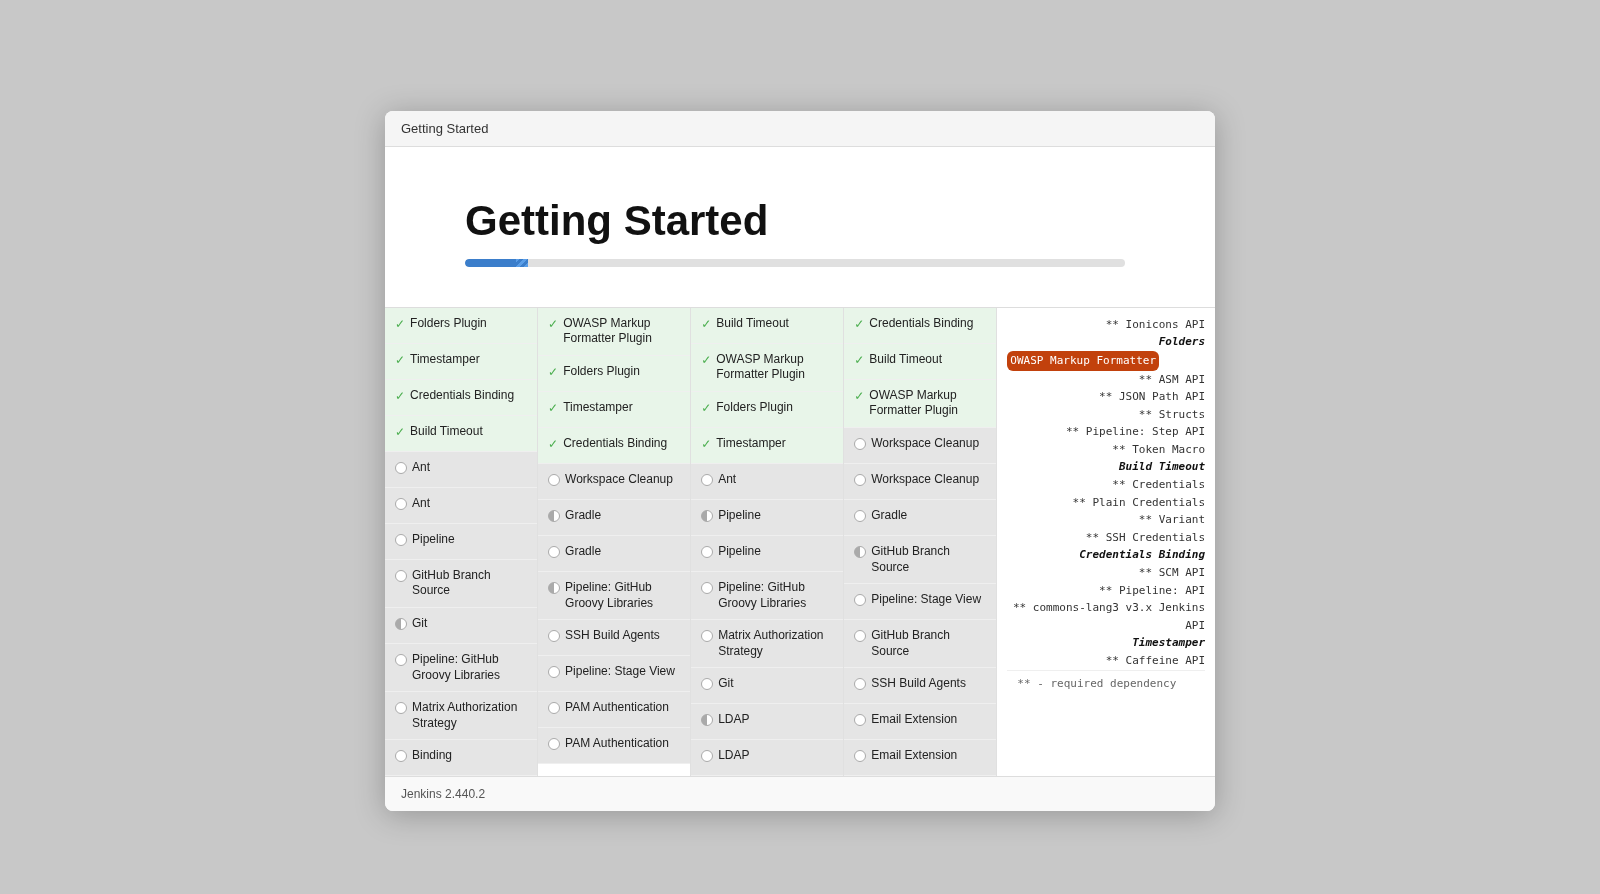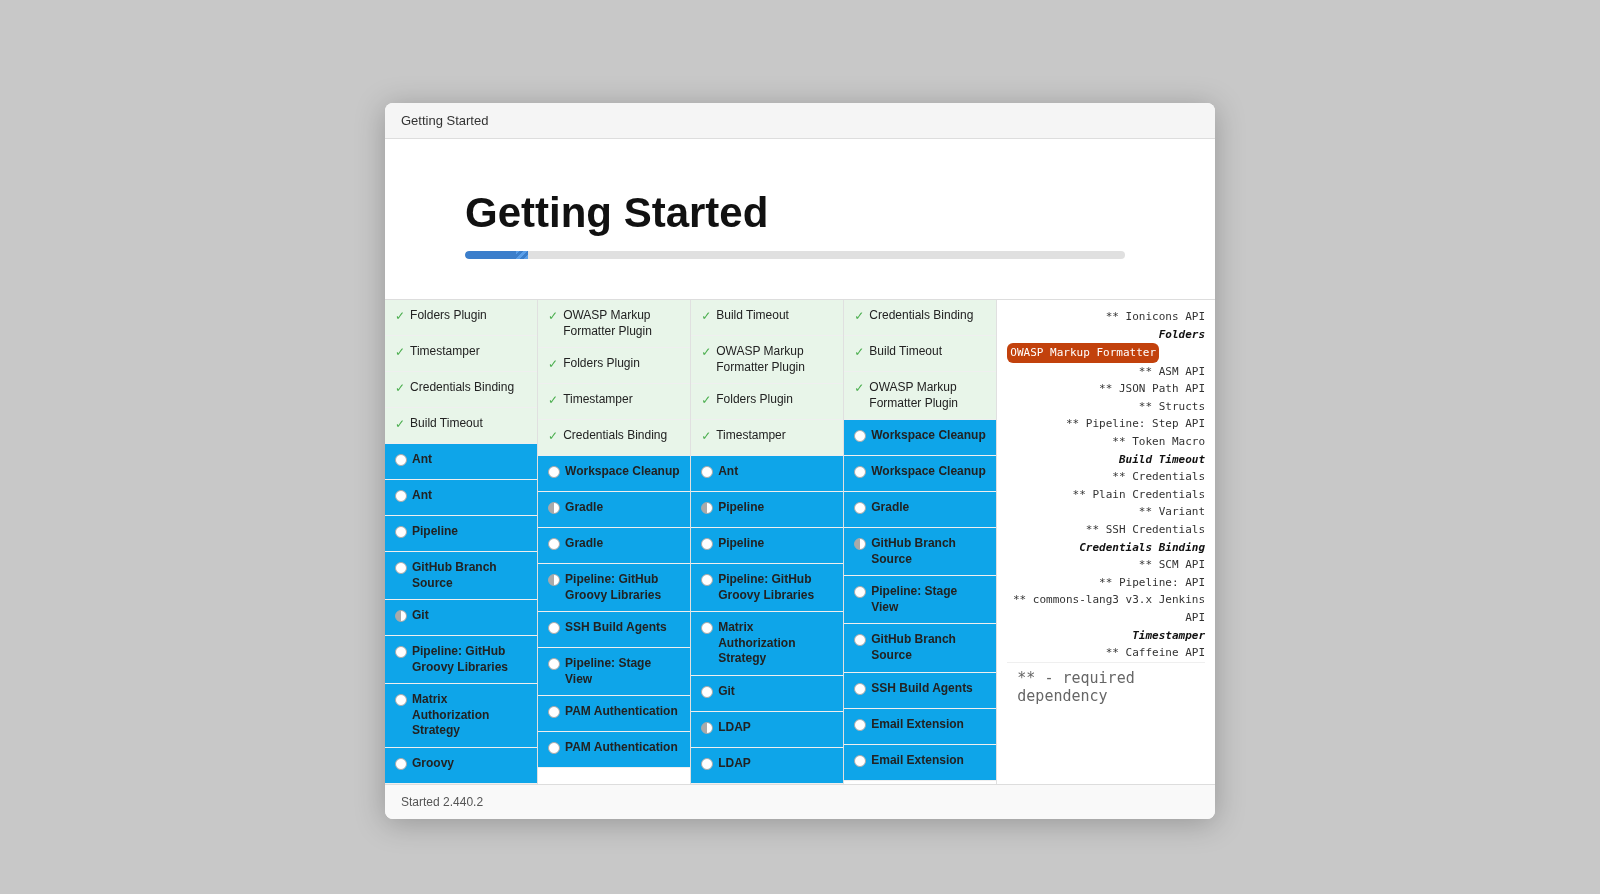--- a/index.html
+++ b/index.html
@@ -85,22 +85,21 @@
       border-bottom: 1px solid #efefef;
       display: flex;
       align-items: flex-start;
       gap: 5px;
       min-height: 36px;
     }
     .cell.green {
       background: #e8f5e9;
     }
     .cell.white {
-      background: #0ea5e9;
-      font-weight: bold;
+      background: #e5e5e5;
     }
     .check-icon {
       color: #4caf50;
       font-size: 12px;
       margin-top: 1px;
       flex-shrink: 0;
     }
     .circle-icon {
       width: 12px;
       height: 12px;
@@ -142,21 +141,21 @@
     }
     .footer {
       background: #f9f9f9;
       border-top: 1px solid #ddd;
       padding: 10px 16px;
       font-size: 12px;
       color: #555;
     }
     .required-note {
       font-family: monospace;
-      font-size: 15px;
+      font-size: 11px;
       color: #666;
       padding: 6px 10px;
       border-top: 1px solid #efefef;
     }
   </style>
 </head>
 <body>
 
 <div class="window">
   <div class="title-bar">
@@ -212,21 +211,21 @@
         <div class="cell white">
           <div class="circle-icon"></div>
           <span class="cell-text">Pipeline: GitHub Groovy Libraries</span>
         </div>
         <div class="cell white">
           <div class="circle-icon"></div>
           <span class="cell-text">Matrix Authorization Strategy</span>
         </div>
         <div class="cell white">
           <div class="circle-icon"></div>
-          <span class="cell-text">Groovy</span>
+          <span class="cell-text">Binding</span>
         </div>
       </div>
 
     <div class="col" id="col2-container">
         <div class="cell green">
           <span class="check-icon">✓</span>
           <span class="cell-text">OWASP Markup Formatter Plugin</span>
         </div>
         <div class="cell green">
           <span class="check-icon">✓</span>
@@ -373,15 +372,15 @@
         <div class="cell white">
           <div class="circle-icon"></div>
           <span class="cell-text">Email Extension</span>
         </div>
       </div>
 
     <div class="col detail-col" id="detail-container"><div class="detail-line">** Ionicons API</div><div class="detail-line bold">Folders</div><div class="detail-line highlighted">OWASP Markup Formatter</div><div class="detail-line">** ASM API</div><div class="detail-line">** JSON Path API</div><div class="detail-line">** Structs</div><div class="detail-line">** Pipeline: Step API</div><div class="detail-line">** Token Macro</div><div class="detail-line bold">Build Timeout</div><div class="detail-line">** Credentials</div><div class="detail-line">** Plain Credentials</div><div class="detail-line">** Variant</div><div class="detail-line">** SSH Credentials</div><div class="detail-line bold">Credentials Binding</div><div class="detail-line">** SCM API</div><div class="detail-line">** Pipeline: API</div><div class="detail-line">** commons-lang3 v3.x Jenkins API</div><div class="detail-line bold">Timestamper</div><div class="detail-line">** Caffeine API</div><div class="required-note">** - required dependency</div></div>
   </div>
 
   <div class="footer">
-    <span>Started 2.440.2</span>
+    <span>Jenkins 2.440.2</span>
   </div>
 </div>
 
 </body></html>

